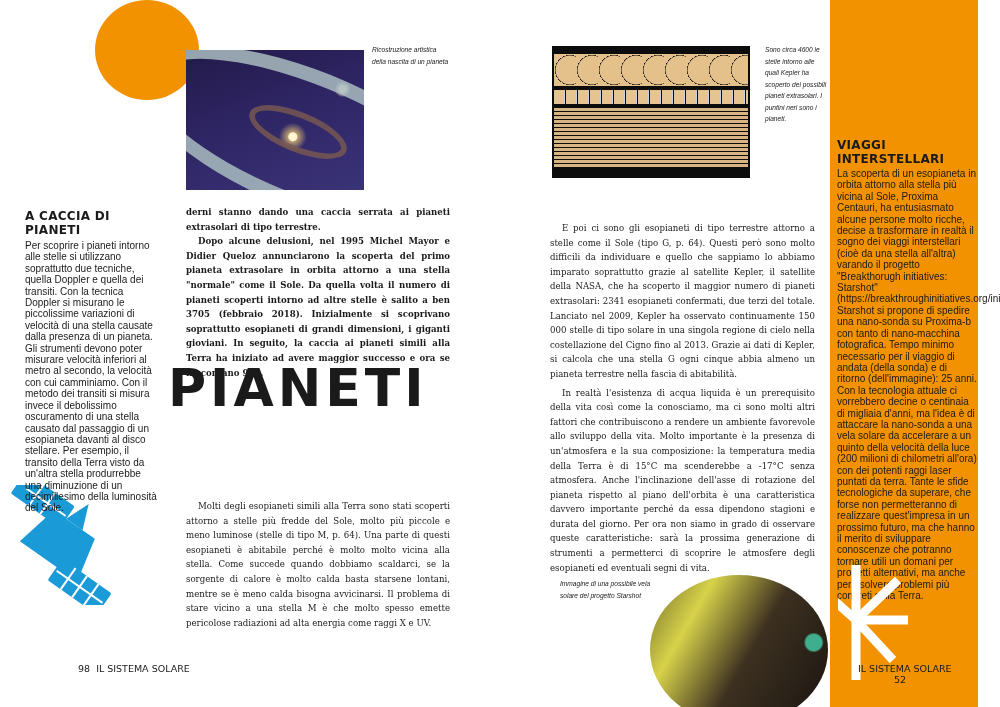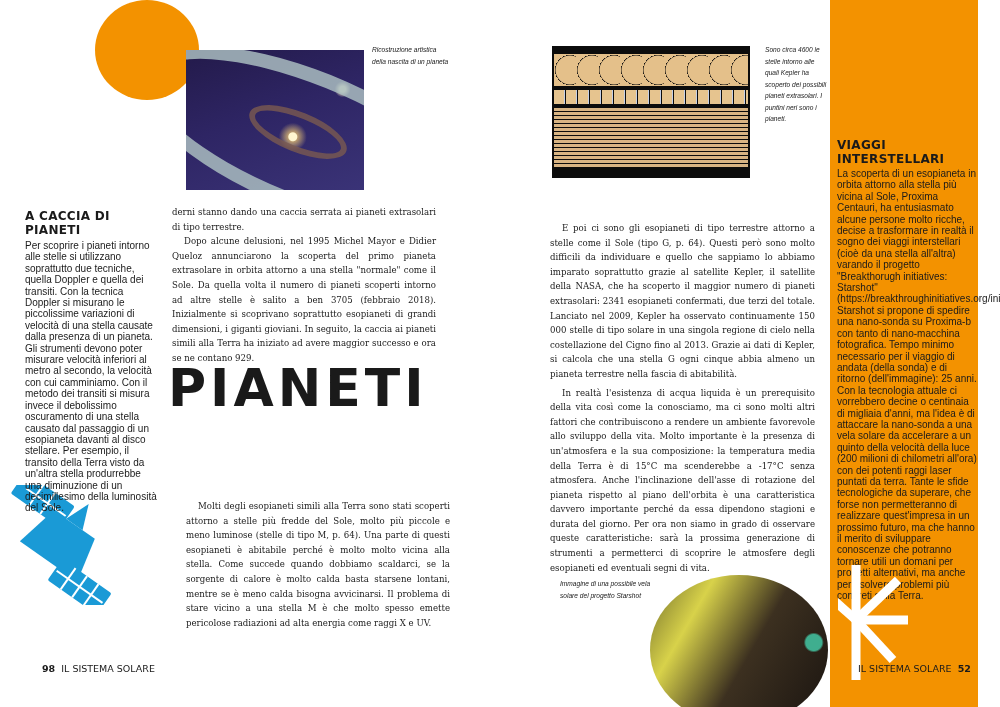--- a/index.html
+++ b/index.html
@@ -15,21 +15,21 @@
   .img3 { left:650px; top:575px; width:178px; height:150px; border-radius:50%; background:radial-gradient(circle at 92% 45%, #3fae8f 0 8px, transparent 10px), linear-gradient(120deg, #6e6a2a 0%, #d8d24a 25%, #3c3020 55%, #1a1410 100%); overflow:hidden; }
   .star-glyph { left:838px; top:565px; width:70px; height:120px; }
   .satellite { left:0; top:485px; width:120px; height:120px; }
 
   .side-h { font-family:"DejaVu Sans", sans-serif; font-weight:bold; font-size:12px; letter-spacing:.3px; }
   .side-p { font-family:"Liberation Sans", sans-serif; font-size:10px; line-height:11.4px; }
   .body-p { font-family:"DejaVu Serif", serif; font-size:8.6px; line-height:14.6px; text-align:justify; margin:0; }
   .body-p.indent { text-indent:12px; }
   .caption { font-family:"Liberation Sans", sans-serif; font-style:italic; font-size:6.6px; line-height:11.5px; }
   .folio { font-family:"DejaVu Sans", sans-serif; font-size:9.5px; }
-  .folio b { font-weight:bold; }
+  .folio b { font-weight:normal;margin-left:36px; }
   .title { font-family:"DejaVu Sans", sans-serif; font-weight:bold; font-size:52px; letter-spacing:4px; line-height:52px; }
 </style>
 </head>
 <body>
 
 <div class="abs sun"></div>
 <div class="abs orange-band"></div>
 
 <svg class="abs satellite" viewBox="0 0 120 120">
   <g fill="#1a9ad6" transform="rotate(35 60 60)">
@@ -53,21 +53,21 @@
   <div class="ring1"></div>
     <div class="ring2"></div>
 </div>
 <div class="abs caption" style="left:372px; top:44px; width:80px;">Ricostruzione artistica della nascita di un pianeta</div>
 
 <div class="abs" style="left:25px; top:209px; width:132px;">
   <div class="side-h">A CACCIA DI PIANETI</div>
   <div class="side-p" style="margin-top:3px;">Per scoprire i pianeti intorno alle stelle si utilizzano soprattutto due tecniche, quella Doppler e quella dei transiti. Con la tecnica Doppler si misurano le piccolissime variazioni di velocità di una stella causate dalla presenza di un pianeta. Gli strumenti devono poter misurare velocità inferiori al metro al secondo, la velocità con cui camminiamo. Con il metodo dei transiti si misura invece il debolissimo oscuramento di una stella causato dal passaggio di un esopianeta davanti al disco stellare. Per esempio, il transito della Terra visto da un'altra stella produrrebbe una diminuzione di un decimillesimo della luminosità del Sole.</div>
 </div>
 
-<div class="abs" style="left:172px; top:205px; width:264px;">
+<div class="abs" style="left:186px; top:205px; width:264px;font-weight:bold;">
   <p class="body-p">derni stanno dando una caccia serrata ai pianeti extrasolari di tipo terrestre.</p>
   <p class="body-p indent">Dopo alcune delusioni, nel 1995 Michel Mayor e Didier Queloz annunciarono la scoperta del primo pianeta extrasolare in orbita attorno a una stella "normale" come il Sole. Da quella volta il numero di pianeti scoperti intorno ad altre stelle è salito a ben 3705 (febbraio 2018). Inizialmente si scoprivano soprattutto esopianeti di grandi dimensioni, i giganti gioviani. In seguito, la caccia ai pianeti simili alla Terra ha iniziato ad avere maggior successo e ora se ne contano 929.</p>
 </div>
 
 <div class="abs title" style="left:168px; top:362px; width:275px;">
   <div>PIANETI</div>
 </div>
 
 <div class="abs" style="left:186px; top:499px; width:264px;">
   <p class="body-p indent">Molti degli esopianeti simili alla Terra sono stati scoperti attorno a stelle più fredde del Sole, molto più piccole e meno luminose (stelle di tipo M, p. 64). Una parte di questi esopianeti è abitabile perché è molto molto vicina alla stella. Come succede quando dobbiamo scaldarci, se la sorgente di calore è molto calda basta starsene lontani, mentre se è meno calda bisogna avvicinarsi. Il problema di stare vicino a una stella M è che molto spesso emette pericolose radiazioni ad alta energia come raggi X e UV.</p>

